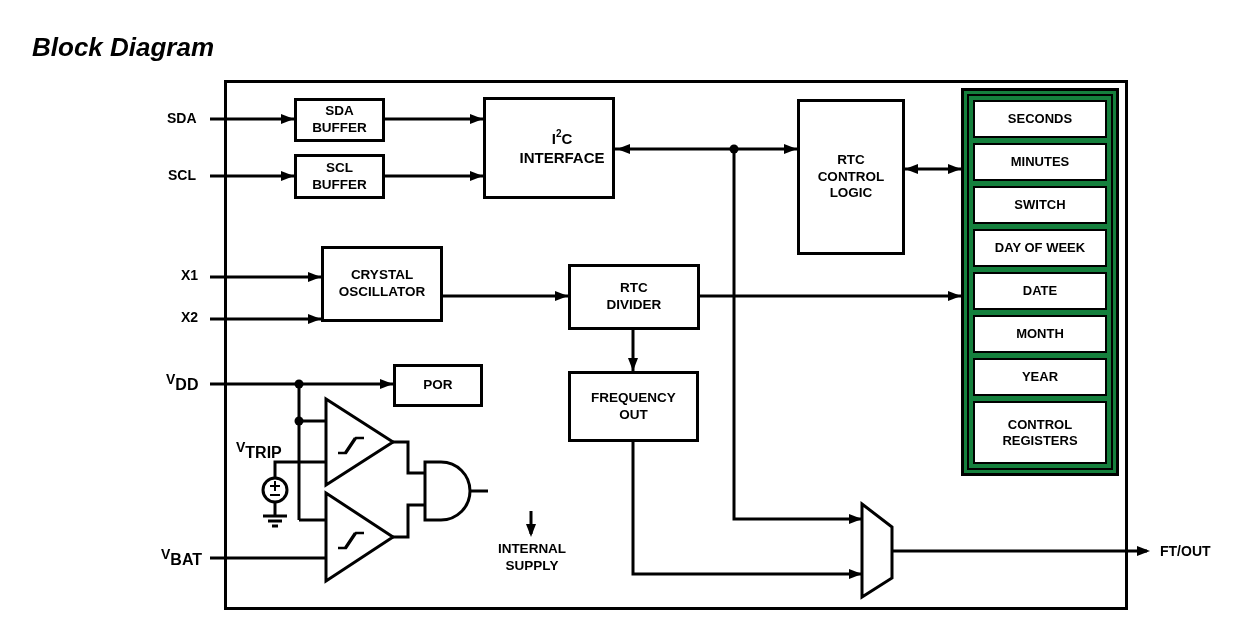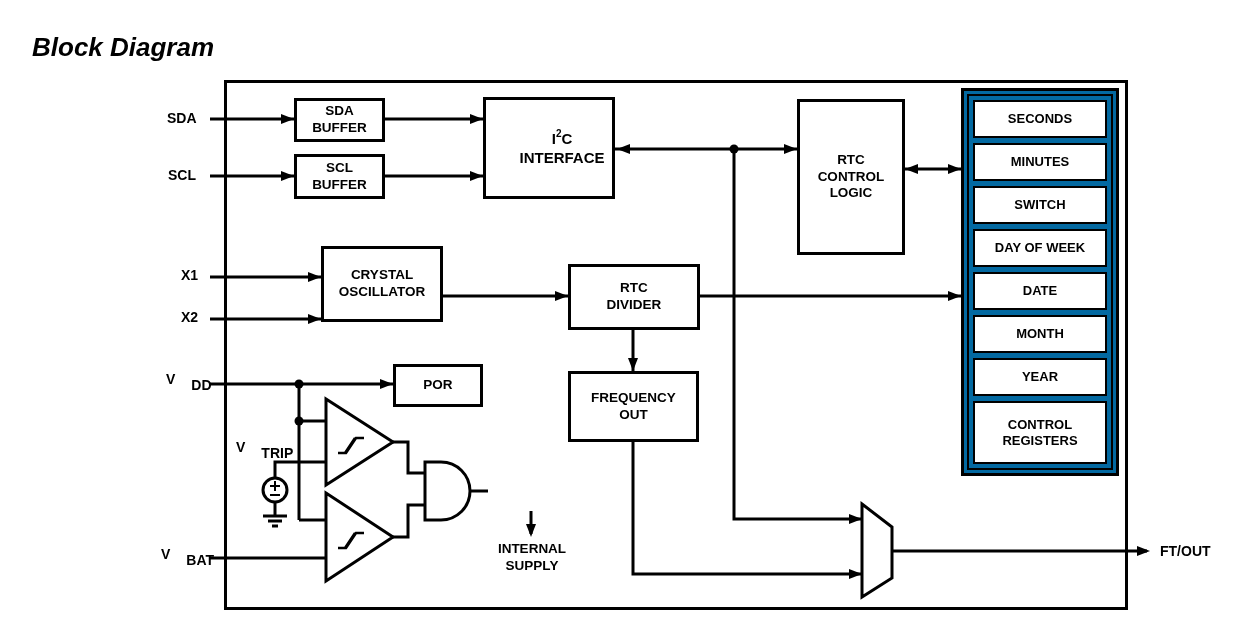--- a/index.html
+++ b/index.html
@@ -9,25 +9,25 @@
          font-style:italic;letter-spacing:0px;margin-top:16px;}
   #frame{position:absolute;left:224px;top:80px;width:904px;height:530px;
          border:3px solid #000;box-sizing:border-box;background:#fff;}
   svg.layer{position:absolute;left:0;top:0;}
   .block{position:absolute;border:3px solid #000;background:#fff;box-sizing:border-box;
          display:flex;align-items:center;justify-content:center;text-align:center;
          font-weight:bold;font-size:13.5px;line-height:1.25;white-space:pre-line;}
   .plain-label{position:absolute;font-weight:bold;font-size:13.5px;line-height:1.25;
          text-align:center;white-space:pre-line;}
   .pin{position:absolute;font-weight:bold;font-size:14px;line-height:16px;white-space:nowrap;}
-  .pin sub{font-size:14px;font-weight:bold;position:relative;top:2px;line-height:0;margin-left:16px;}
+  .pin sub{font-size:16px;font-weight:bold;position:relative;top:2px;line-height:0;}
   #i2c-block{font-size:15px;padding-left:26px;}
   #i2c-block sup{font-size:10px;position:relative;top:-1px;}
   #reg-outer{position:absolute;left:961px;top:88px;width:158px;height:388px;
-             border:3px solid #000;box-sizing:border-box;background:#0369a1;}
+             border:3px solid #000;box-sizing:border-box;background:#15803d;}
   #reg-inner{position:absolute;left:3px;top:3px;right:3px;bottom:3px;
              border:2px solid #000;padding:4px;display:flex;flex-direction:column;gap:5px;}
   .reg-cell{border:2.5px solid #000;box-sizing:border-box;height:38px;flex:none;
             display:flex;align-items:center;justify-content:center;text-align:center;
             font-weight:bold;font-size:13px;line-height:1.2;white-space:pre-line;background:#fff;}
   .reg-cell.tall{flex:1;height:auto;}
   .wire{stroke:#000;stroke-width:3;fill:none;}
   .thin{stroke:#000;stroke-width:2;fill:none;}
   .sym{stroke:#000;stroke-width:2.5;fill:none;}
   .head{fill:#000;stroke:none;}

